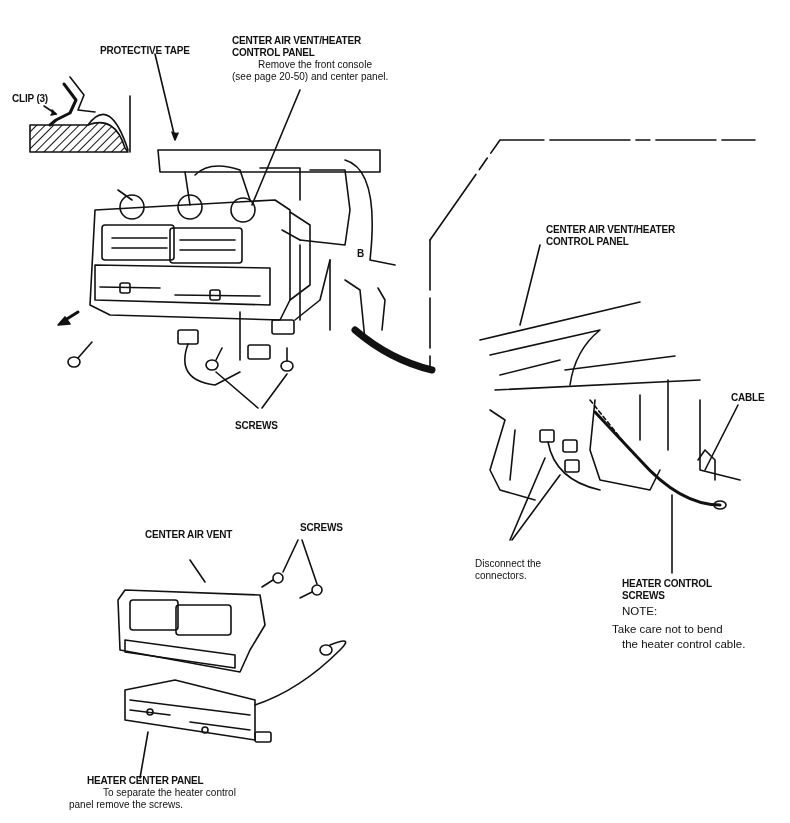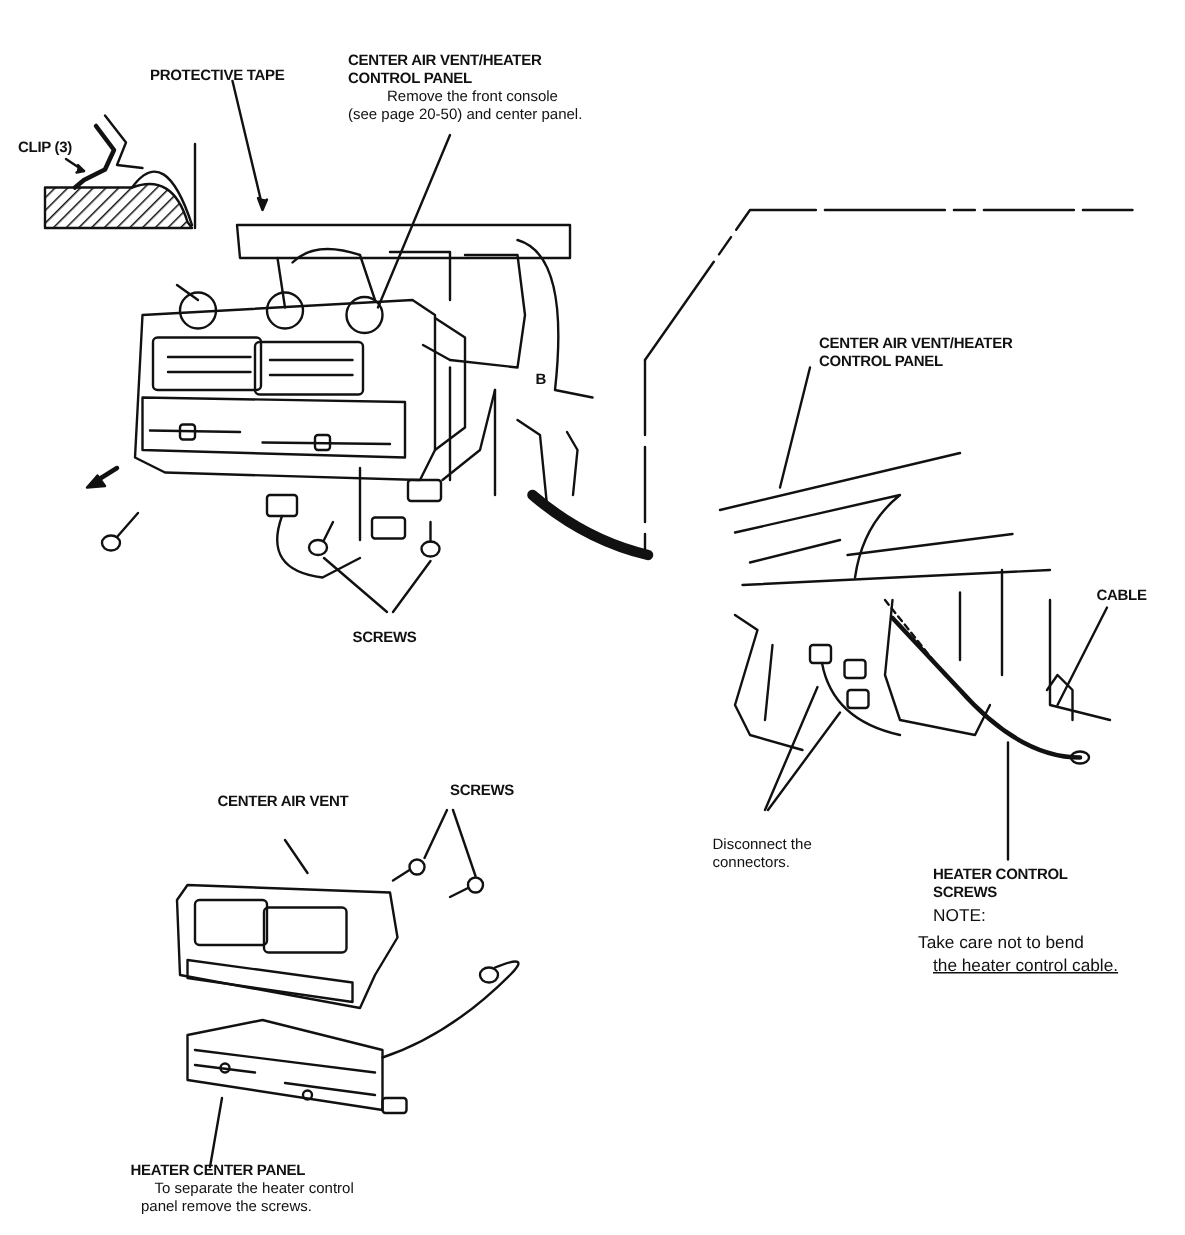--- a/index.html
+++ b/index.html
@@ -188,23 +188,23 @@
 <div>
   <div class="lbl n" style="left:475px; top:558px;">Disconnect the</div>
   <div class="lbl n" style="left:475px; top:570px;">connectors.</div>
 </div>
 
 <div>
   <div class="lbl b" style="left:622px; top:578px;">HEATER CONTROL</div>
   <div class="lbl b" style="left:622px; top:590px;">SCREWS</div>
   <div class="lbl n note" style="left:622px; top:604px;">NOTE:</div>
   <div class="lbl n note" style="left:612px; top:622px;">Take care not to bend</div>
-  <div class="lbl n note" style="left:622px; top:637px;text-decoration:underline;">the heater control cable.</div>
+  <div class="lbl n note" style="left:622px; top:637px;">the heater control cable.</div>
 </div>
 
 <div class="lbl b" style="left:118px; top:529px;margin-left:27px;">CENTER AIR VENT</div>
 <div class="lbl b" style="left:300px; top:522px;">SCREWS</div>
 
 <div>
   <div class="lbl b" style="left:87px; top:775px;">HEATER CENTER PANEL</div>
   <div class="lbl n" style="left:87px; top:787px;margin-left:16px;">To separate the heater control</div>
-  <div class="lbl n" style="left:94px; top:799px;">panel remove the screws.</div>
+  <div class="lbl n" style="left:69px; top:799px;">panel remove the screws.</div>
 </div>
 
 </body></html>

